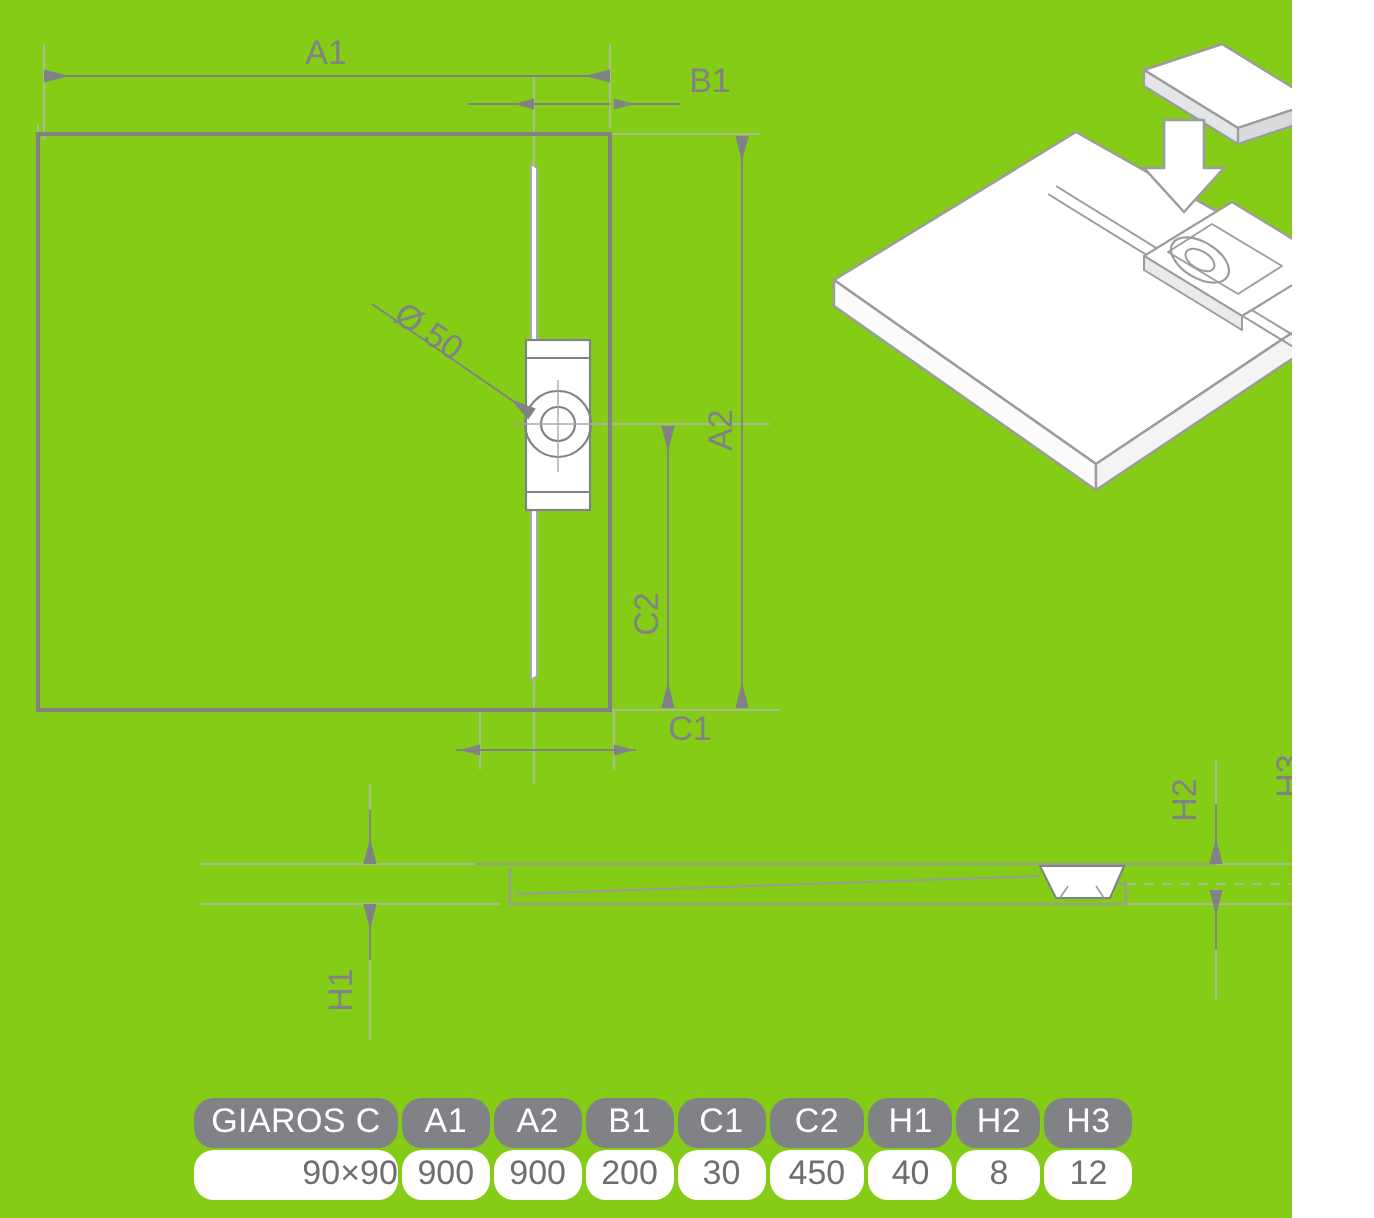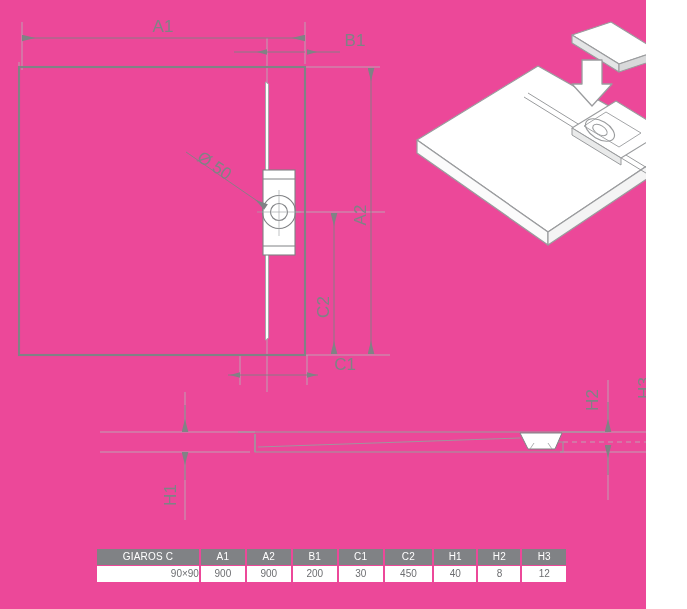--- a/index.html
+++ b/index.html
@@ -8,21 +8,21 @@
     padding: 0;
     background: #ffffff;
   }
   body {
     font-family: "Liberation Sans", sans-serif;
   }
   #sheet {
     position: relative;
     width: 646px;
     height: 609px;
-    background: #ec4899;
+    background: #84cc16;
     overflow: hidden;
   }
   #drawing-svg {
     position: absolute;
     left: 0;
     top: 0;
     width: 687px;
     height: 609px;
   }
   .spec-table-wrap {
@@ -33,24 +33,25 @@
   }
   table.spec-table {
     border-collapse: separate;
     border-spacing: 2px 1px;
     width: 100%;
     table-layout: fixed;
   }
   table.spec-table th,
   table.spec-table td {
     font-family: "Liberation Sans", sans-serif;
-    font-size: 10px;
+    font-size: 17px;
     text-align: center;
     padding: 2px 0 3px 0;
     font-weight: normal;
+    border-radius: 10px;
   }
   table.spec-table th {
     background: #808285;
     color: #ffffff;
     letter-spacing: 0.2px;
   }
   table.spec-table td {
     background: #ffffff;
     color: #6d6e71;
   }

